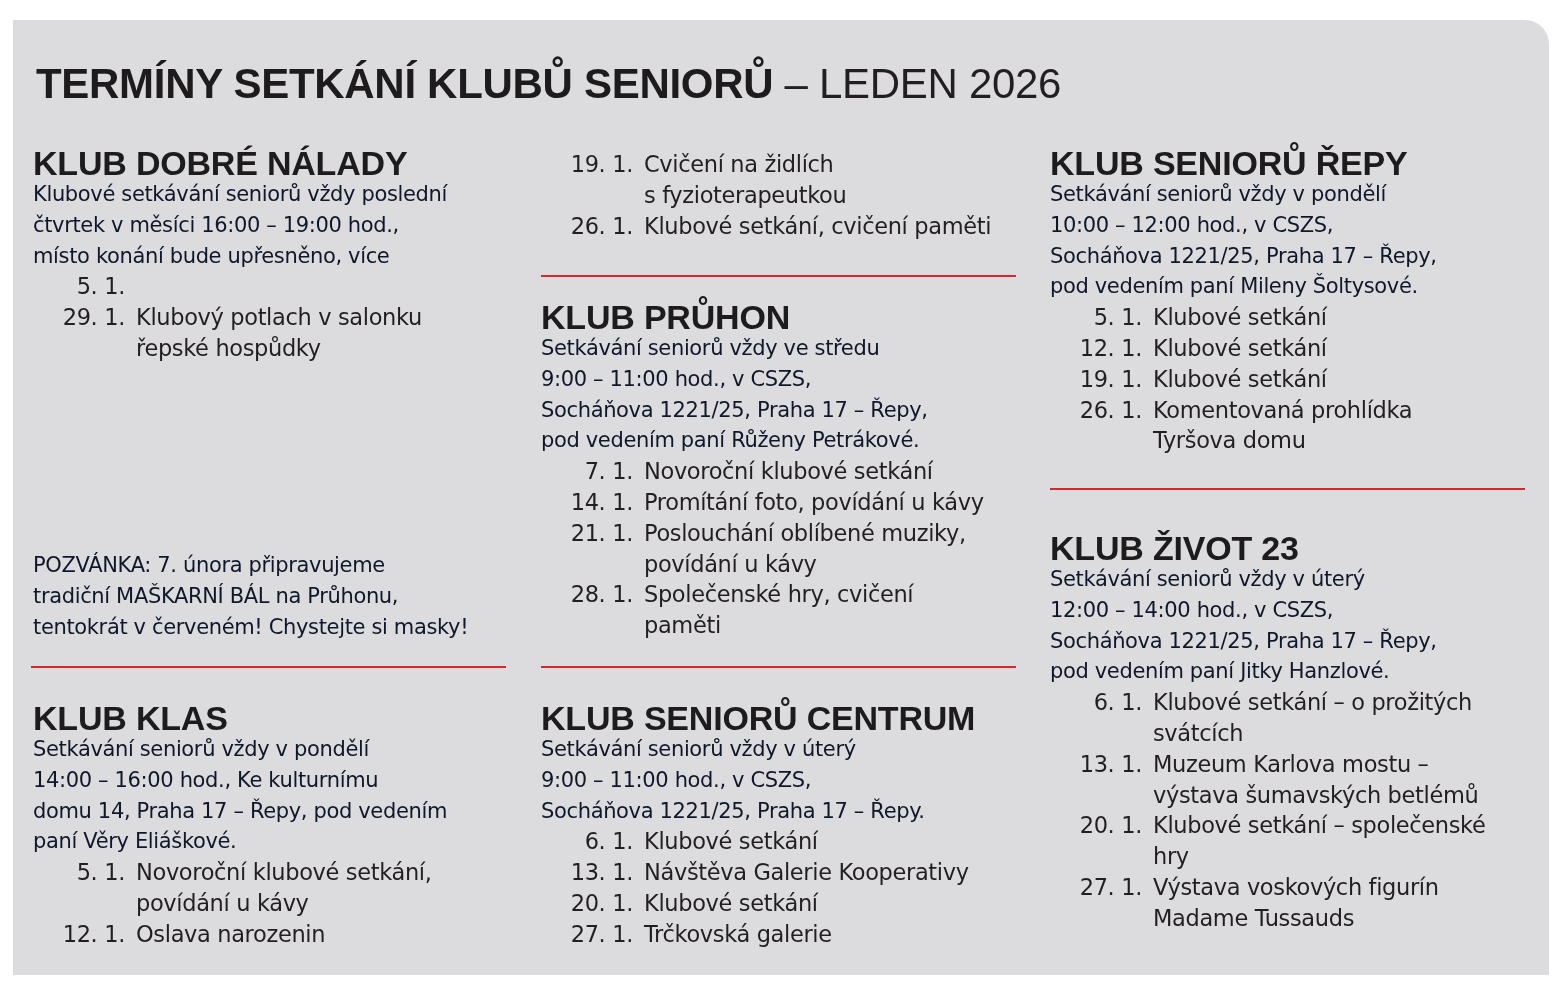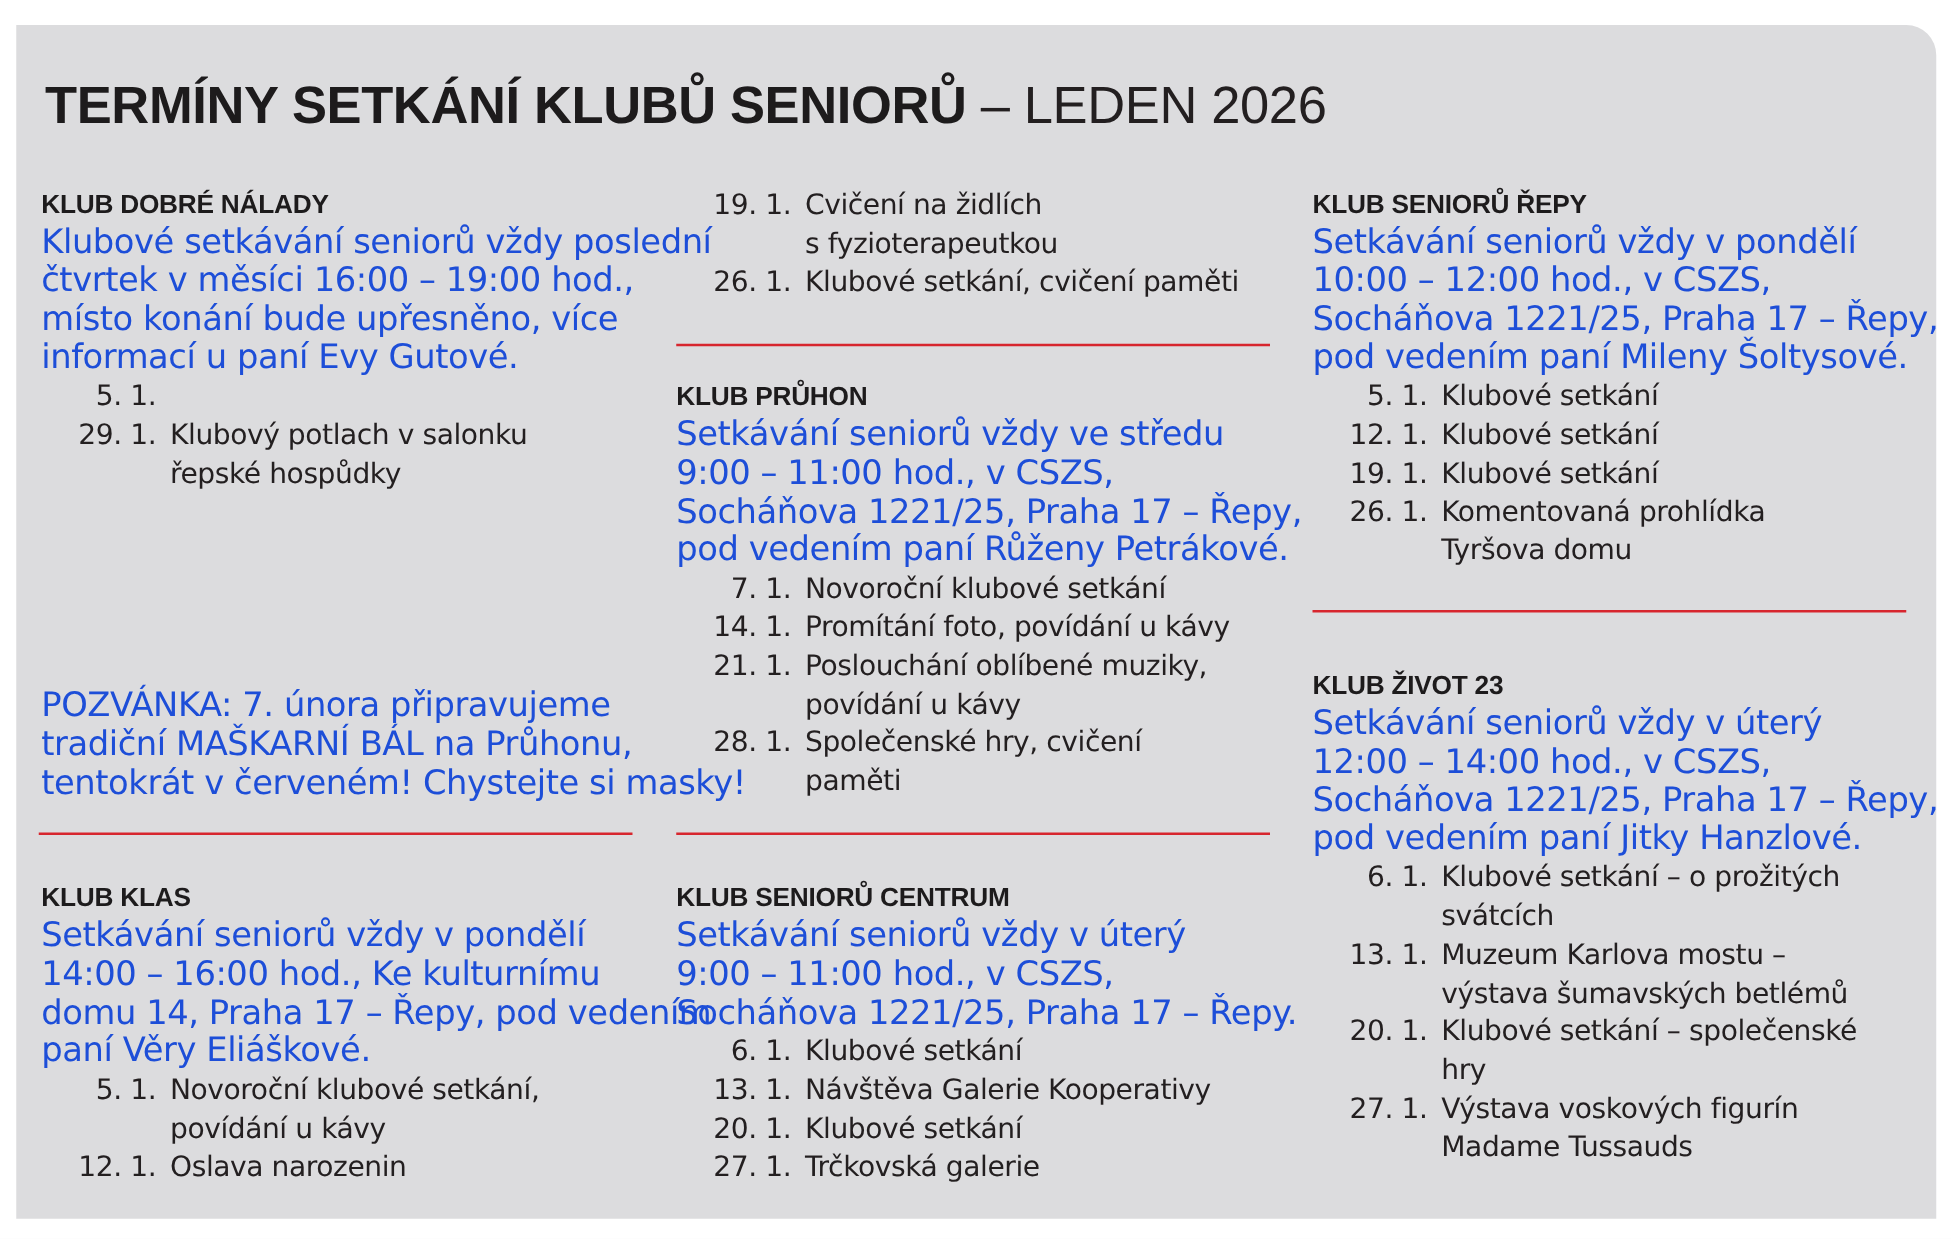--- a/index.html
+++ b/index.html
@@ -47,33 +47,33 @@
       position: absolute;
       top: 0;
     }
     .block {
       position: absolute;
       left: 0;
     }
     .club-name {
       font-family: "Liberation Sans", "DejaVu Sans", sans-serif;
       font-weight: 700;
-      font-size: 21px;
+      font-size: 34px;
       line-height: 31px;
       color: #1d1b1c;
       white-space: nowrap;
       letter-spacing: -0.2px;
     }
     .desc-line {
       font-family: "DejaVu Sans", sans-serif;
-      font-size: 27px;
+      font-size: 21px;
       line-height: 30.8px;
       white-space: nowrap;
       letter-spacing: -0.35px;
-      color: #1d4ed8;
+      color: #0f172a;
     }
     .desc-line b {
       font-weight: 400;
     }
     .event {
       display: flex;
       font-family: "DejaVu Sans", sans-serif;
       font-size: 22.5px;
       line-height: 30.8px;
       letter-spacing: -0.35px;
@@ -106,21 +106,20 @@
 
 <div class="title"><span class="title-bold">TERMÍNY SETKÁNÍ KLUBŮ SENIORŮ</span><span class="title-light"> – LEDEN 2026</span></div>
 
 <div class="col" style="left:33px;">
 
   <div class="block" style="top:148px;">
     <div class="club-name">KLUB DOBRÉ NÁLADY</div>
     <div class="desc-line">Klubové setkávání seniorů vždy poslední</div>
     <div class="desc-line">čtvrtek v měsíci 16:00 – 19:00 hod.,</div>
     <div class="desc-line">místo konání bude upřesněno, více</div>
-    <div class="desc-line">informací u paní Evy Gutové.</div>
 
     <div class="event">
       <span class="date">5. 1.</span>
     </div>
     <div class="event">
       <span class="date">29. 1.</span>
       <span class="lines">
         <span>Klubový potlach v salonku</span>
         <span>řepské hospůdky</span>
       </span>

